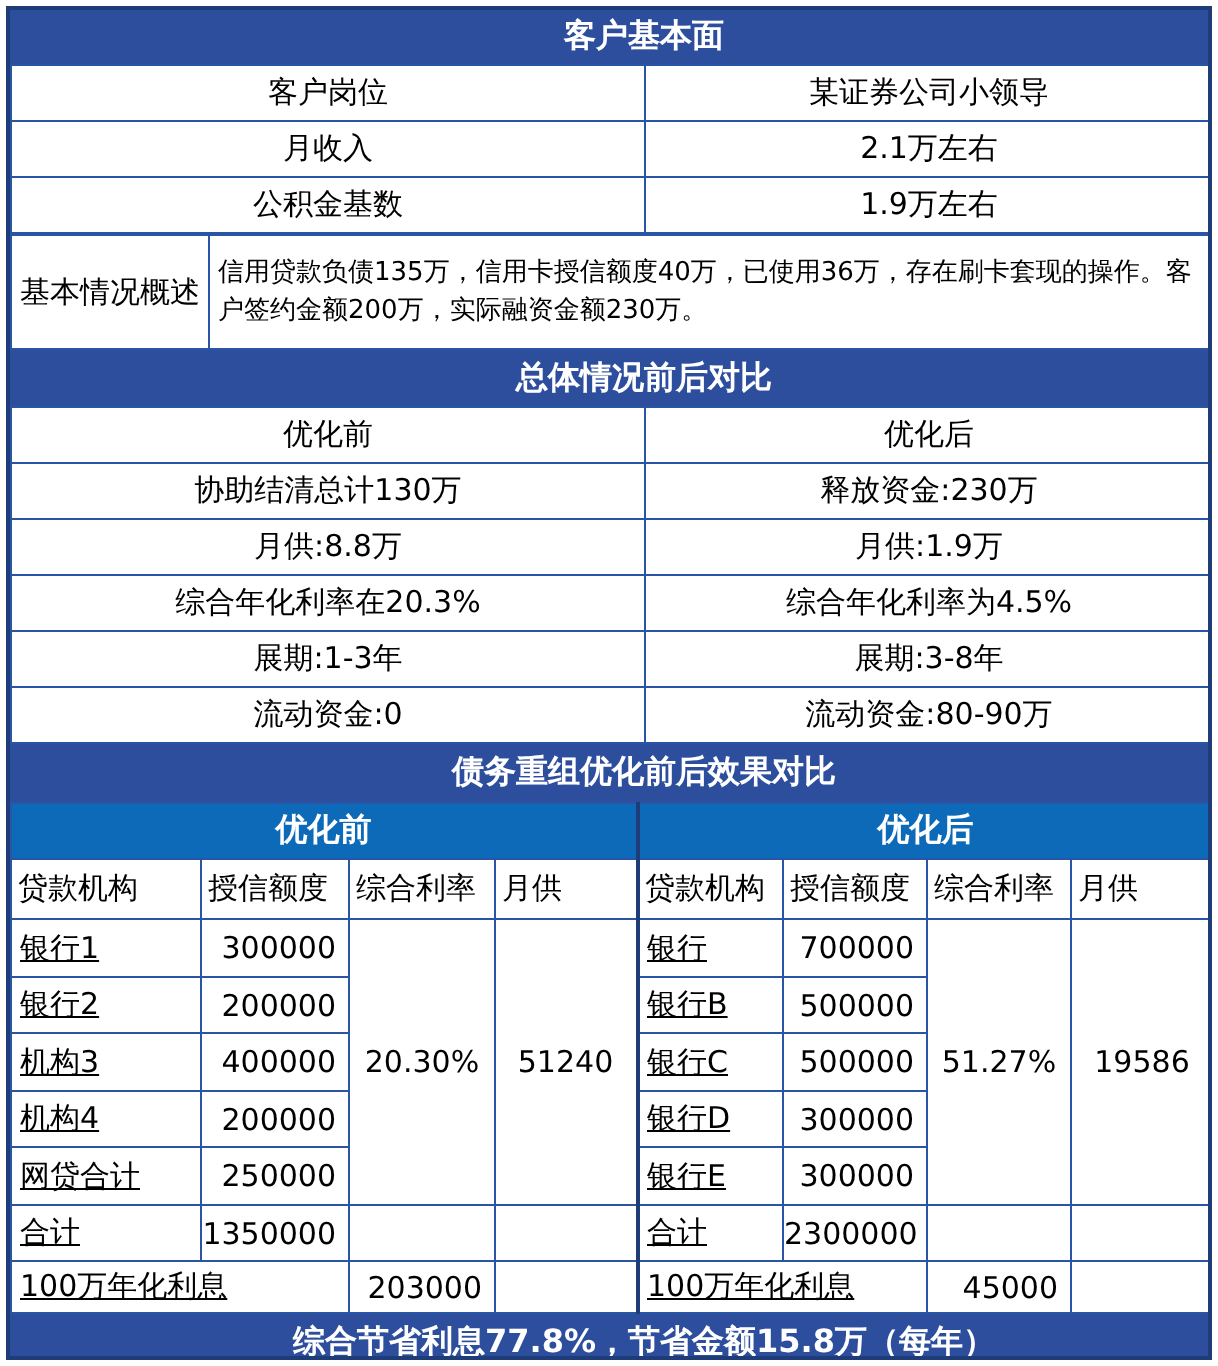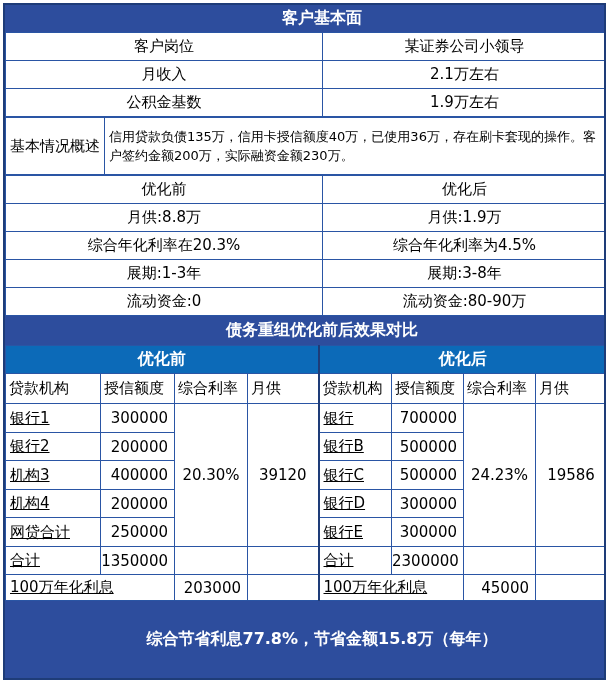--- a/index.html
+++ b/index.html
@@ -63,30 +63,35 @@
         <col style="width:502px">
       </colgroup>
     <tbody>
         <tr class="h57">
       <td>基本情况概述</td>
       <td class="summary-text">信用贷款负债135万，信用卡授信额度40万，已使用36万，存在刷卡套现的操作。客户签约金额200万，实际融资金额230万。</td>
     </tr>
   </tbody>
     </table>
 
+  <div class="bar h28">总体情况前后对比</div>
 
   <table>
     <colgroup>
         <col style="width:317px">
         <col style="width:284px">
       </colgroup>
     <tbody>
         <tr class="h28">
       <td>优化前</td>
       <td>优化后</td>
+    </tr>
+    <tr class="h28">
+      <td>协助结清总计130万</td>
+      <td>释放资金:230万</td>
     </tr>
     <tr class="h28">
       <td>月供:8.8万</td>
       <td>月供:1.9万</td>
     </tr>
     <tr class="h28">
       <td>综合年化利率在20.3%</td>
       <td>综合年化利率为4.5%</td>
     </tr>
     <tr class="h28">
@@ -125,24 +130,24 @@
       <td class="colhead">月供</td>
       <td class="colhead divL">贷款机构</td>
       <td class="colhead">授信额度</td>
       <td class="colhead">综合利率</td>
       <td class="colhead">月供</td>
     </tr>
     <tr class="h29">
       <td class="name">银行1</td>
       <td class="num">300000</td>
       <td class="mid" rowspan="5">20.30%</td>
-      <td class="mid" rowspan="5">39120</td>
+      <td class="mid" rowspan="5">51240</td>
       <td class="name divL">银行</td>
       <td class="num">700000</td>
-      <td class="mid" rowspan="5">24.23%</td>
+      <td class="mid" rowspan="5">51.27%</td>
       <td class="mid" rowspan="5">19586</td>
     </tr>
     <tr class="h28">
       <td class="name">银行2</td>
       <td class="num">200000</td>
       <td class="name divL">银行B</td>
       <td class="num">500000</td>
     </tr>
     <tr class="h29">
       <td class="name">机构3</td>

